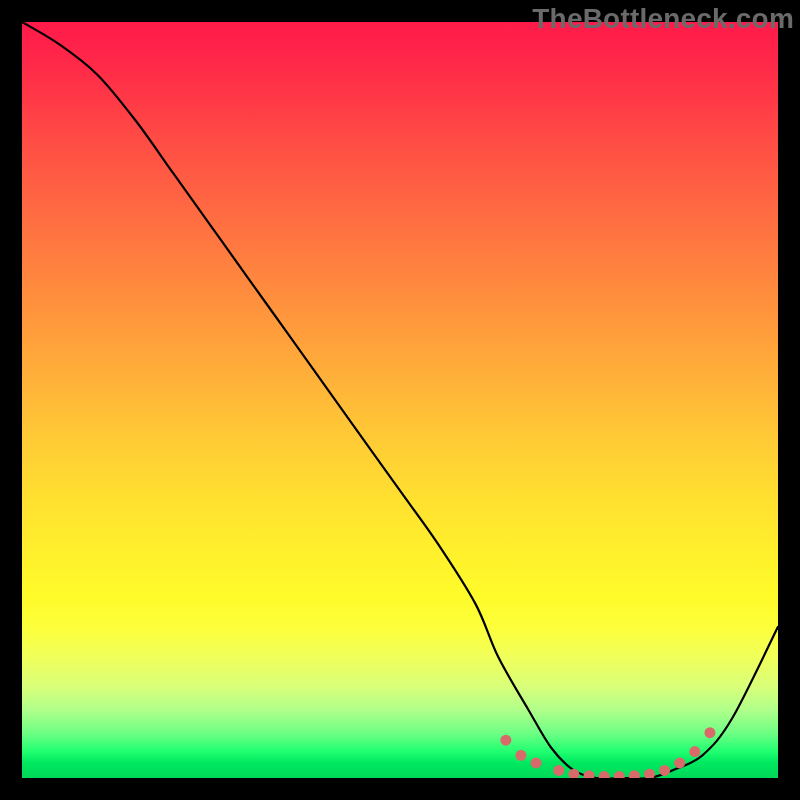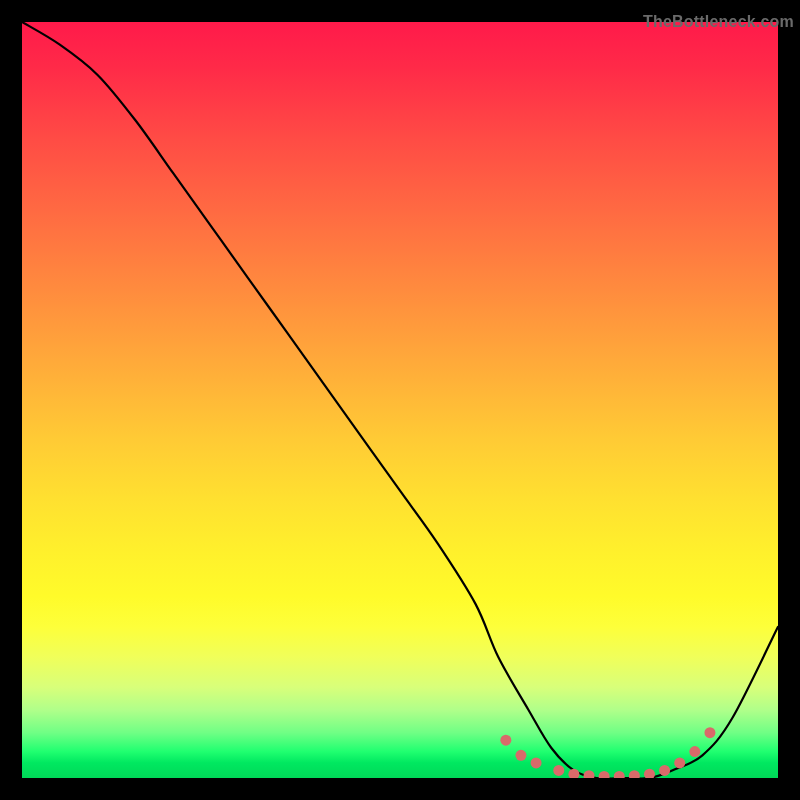--- a/index.html
+++ b/index.html
@@ -37,24 +37,24 @@
       #d8ff7a 88%,
       #b0ff8a 91%,
       #70ff85 94%,
       #20ff70 96.5%,
       #00e860 98%,
       #00d858 100%
     );
   }
   .watermark {
     position: absolute;
-    top: 13px;
+    top: 3px;
     right: 6px;
     font-family: Arial, Helvetica, sans-serif;
-    font-size: 16px;
+    font-size: 28px;
     font-weight: bold;
     color: #6a6a6a;
     letter-spacing: 0.2px;
     z-index: 10;
   }
   svg.curve {
     position: absolute;
     left: 0; top: 0;
     width: 100%; height: 100%;
   }

